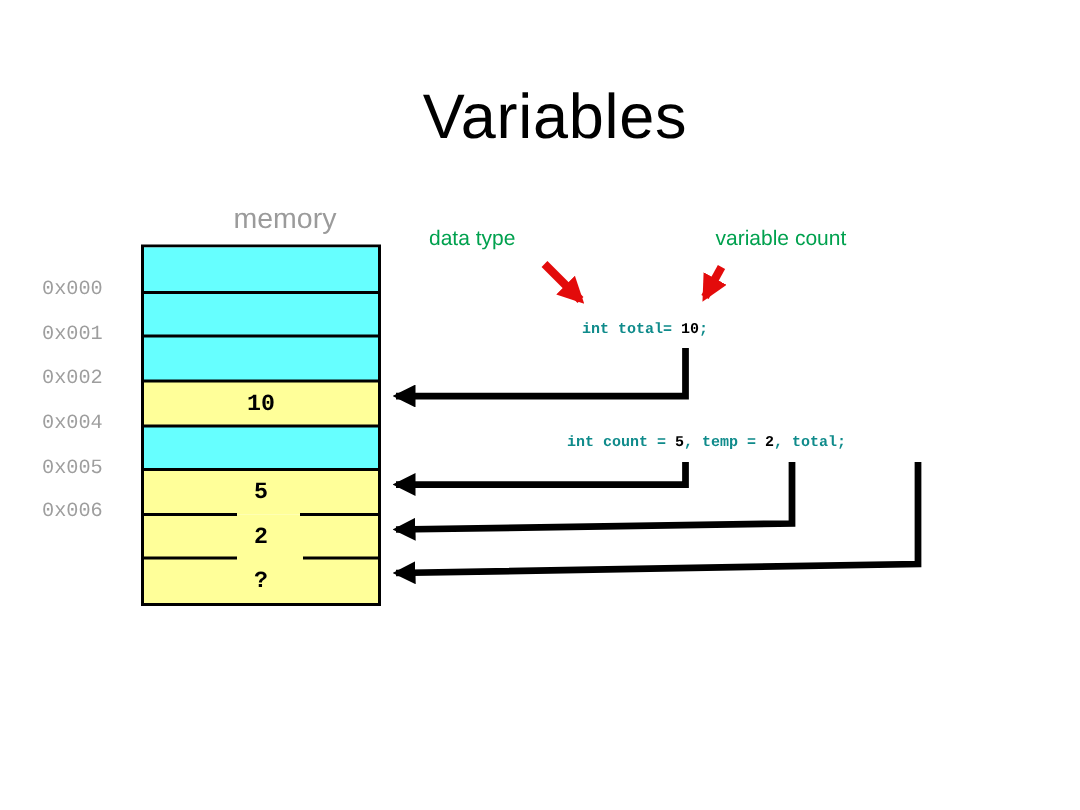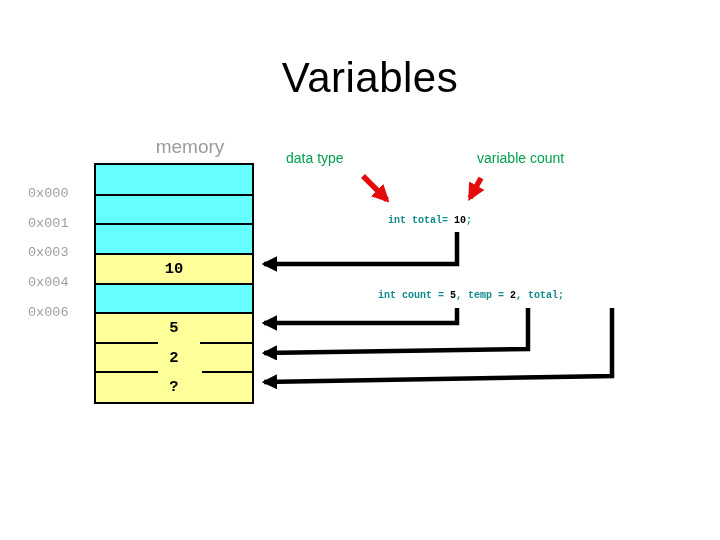--- a/index.html
+++ b/index.html
@@ -52,22 +52,23 @@
 
 <div class="slide">
 
   <div class="title">Variables</div>
 
   <div class="memory-label">memory</div>
 
   <div class="addresses">
     <div class="addr">0x000</div>
     <div class="addr">0x001</div>
-    <div class="addr">0x003</div>
+    <div class="addr">0x002</div>
     <div class="addr">0x004</div>
+    <div class="addr">0x005</div>
     <div class="addr">0x006</div>
   </div>
 
   <div class="membox">
     <div class="cell c-cyan" style="top:0px"></div>
     <div class="cell c-cyan" style="top:29.625px"></div>
     <div class="cell c-cyan" style="top:59.25px"></div>
     <div class="cell c-yellow" style="top:88.875px">
         <span class="val">10</span>
       </div>

